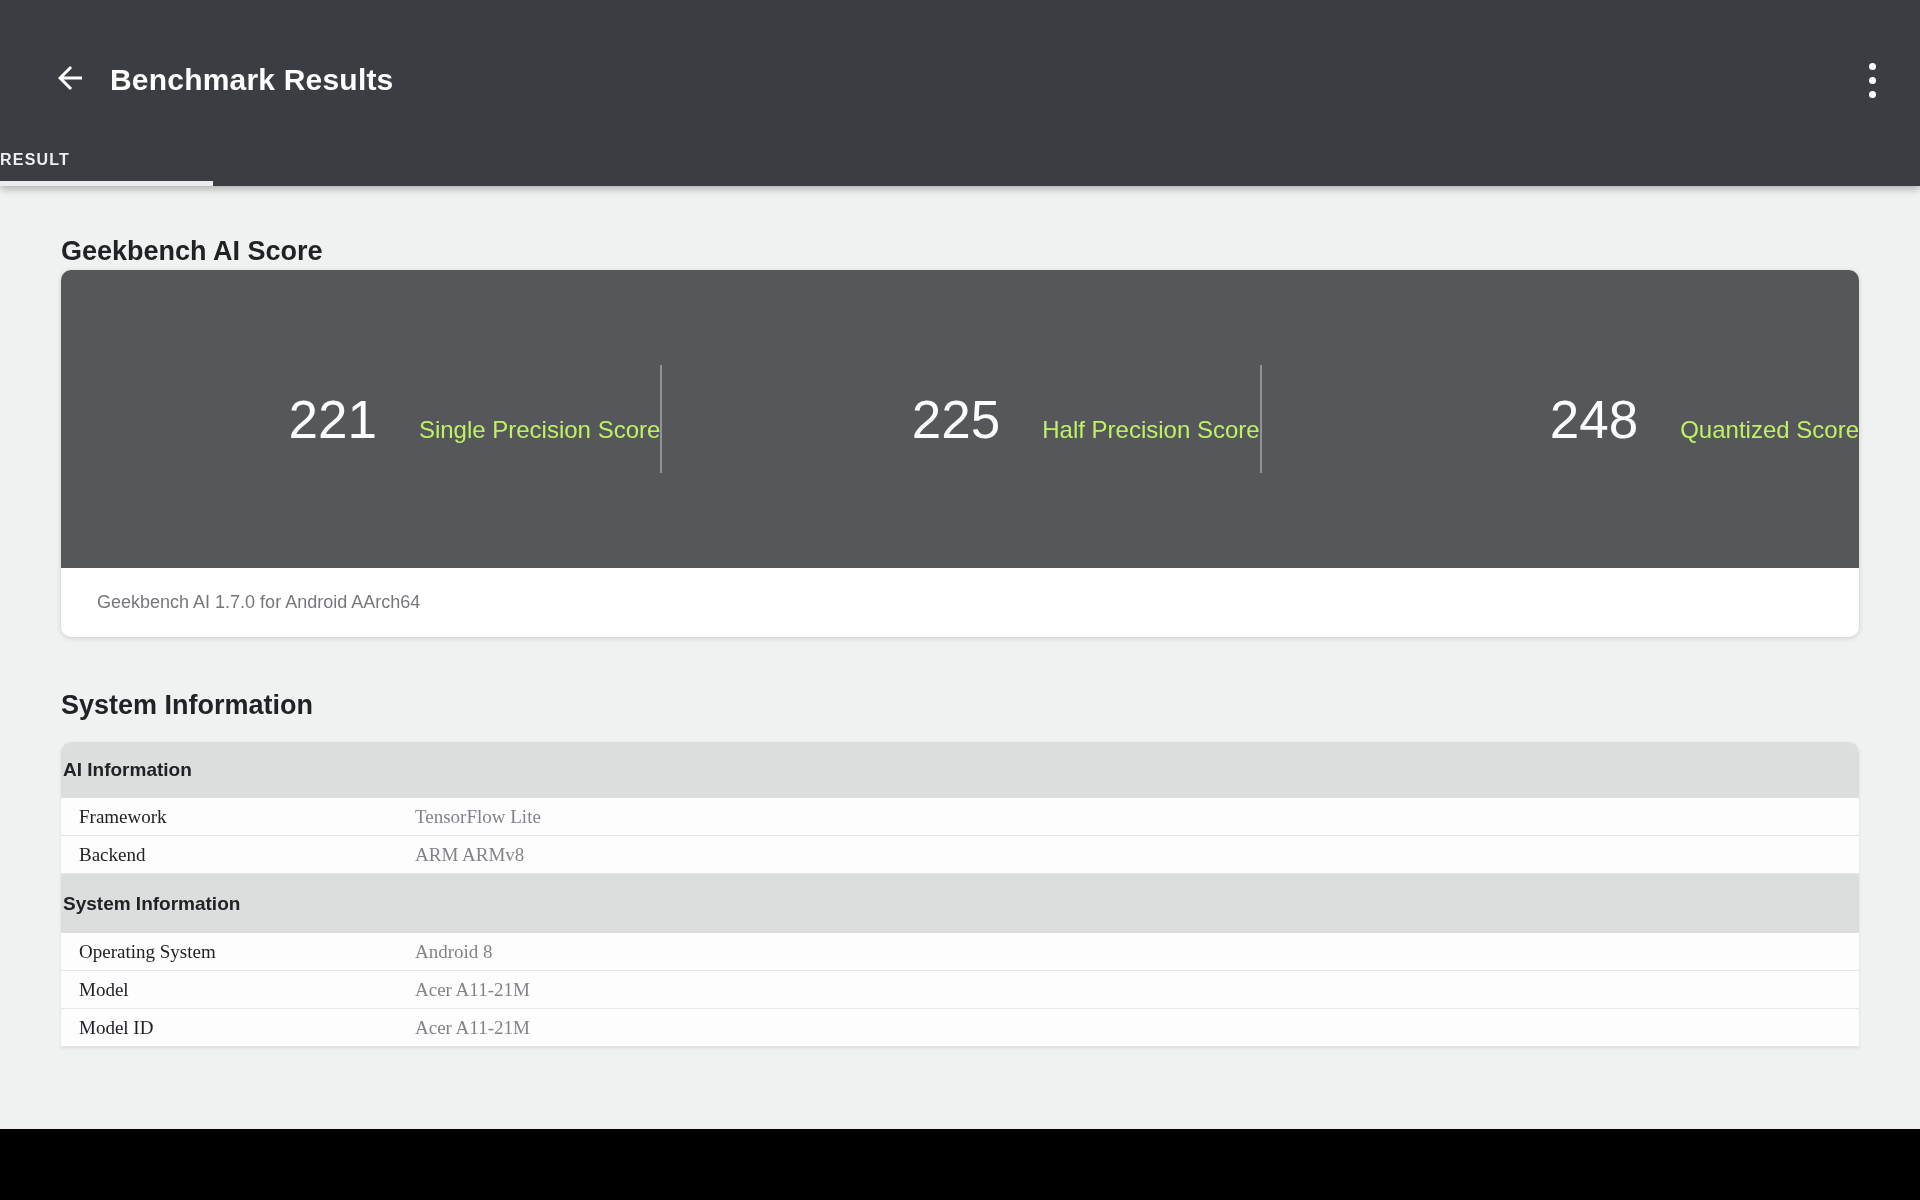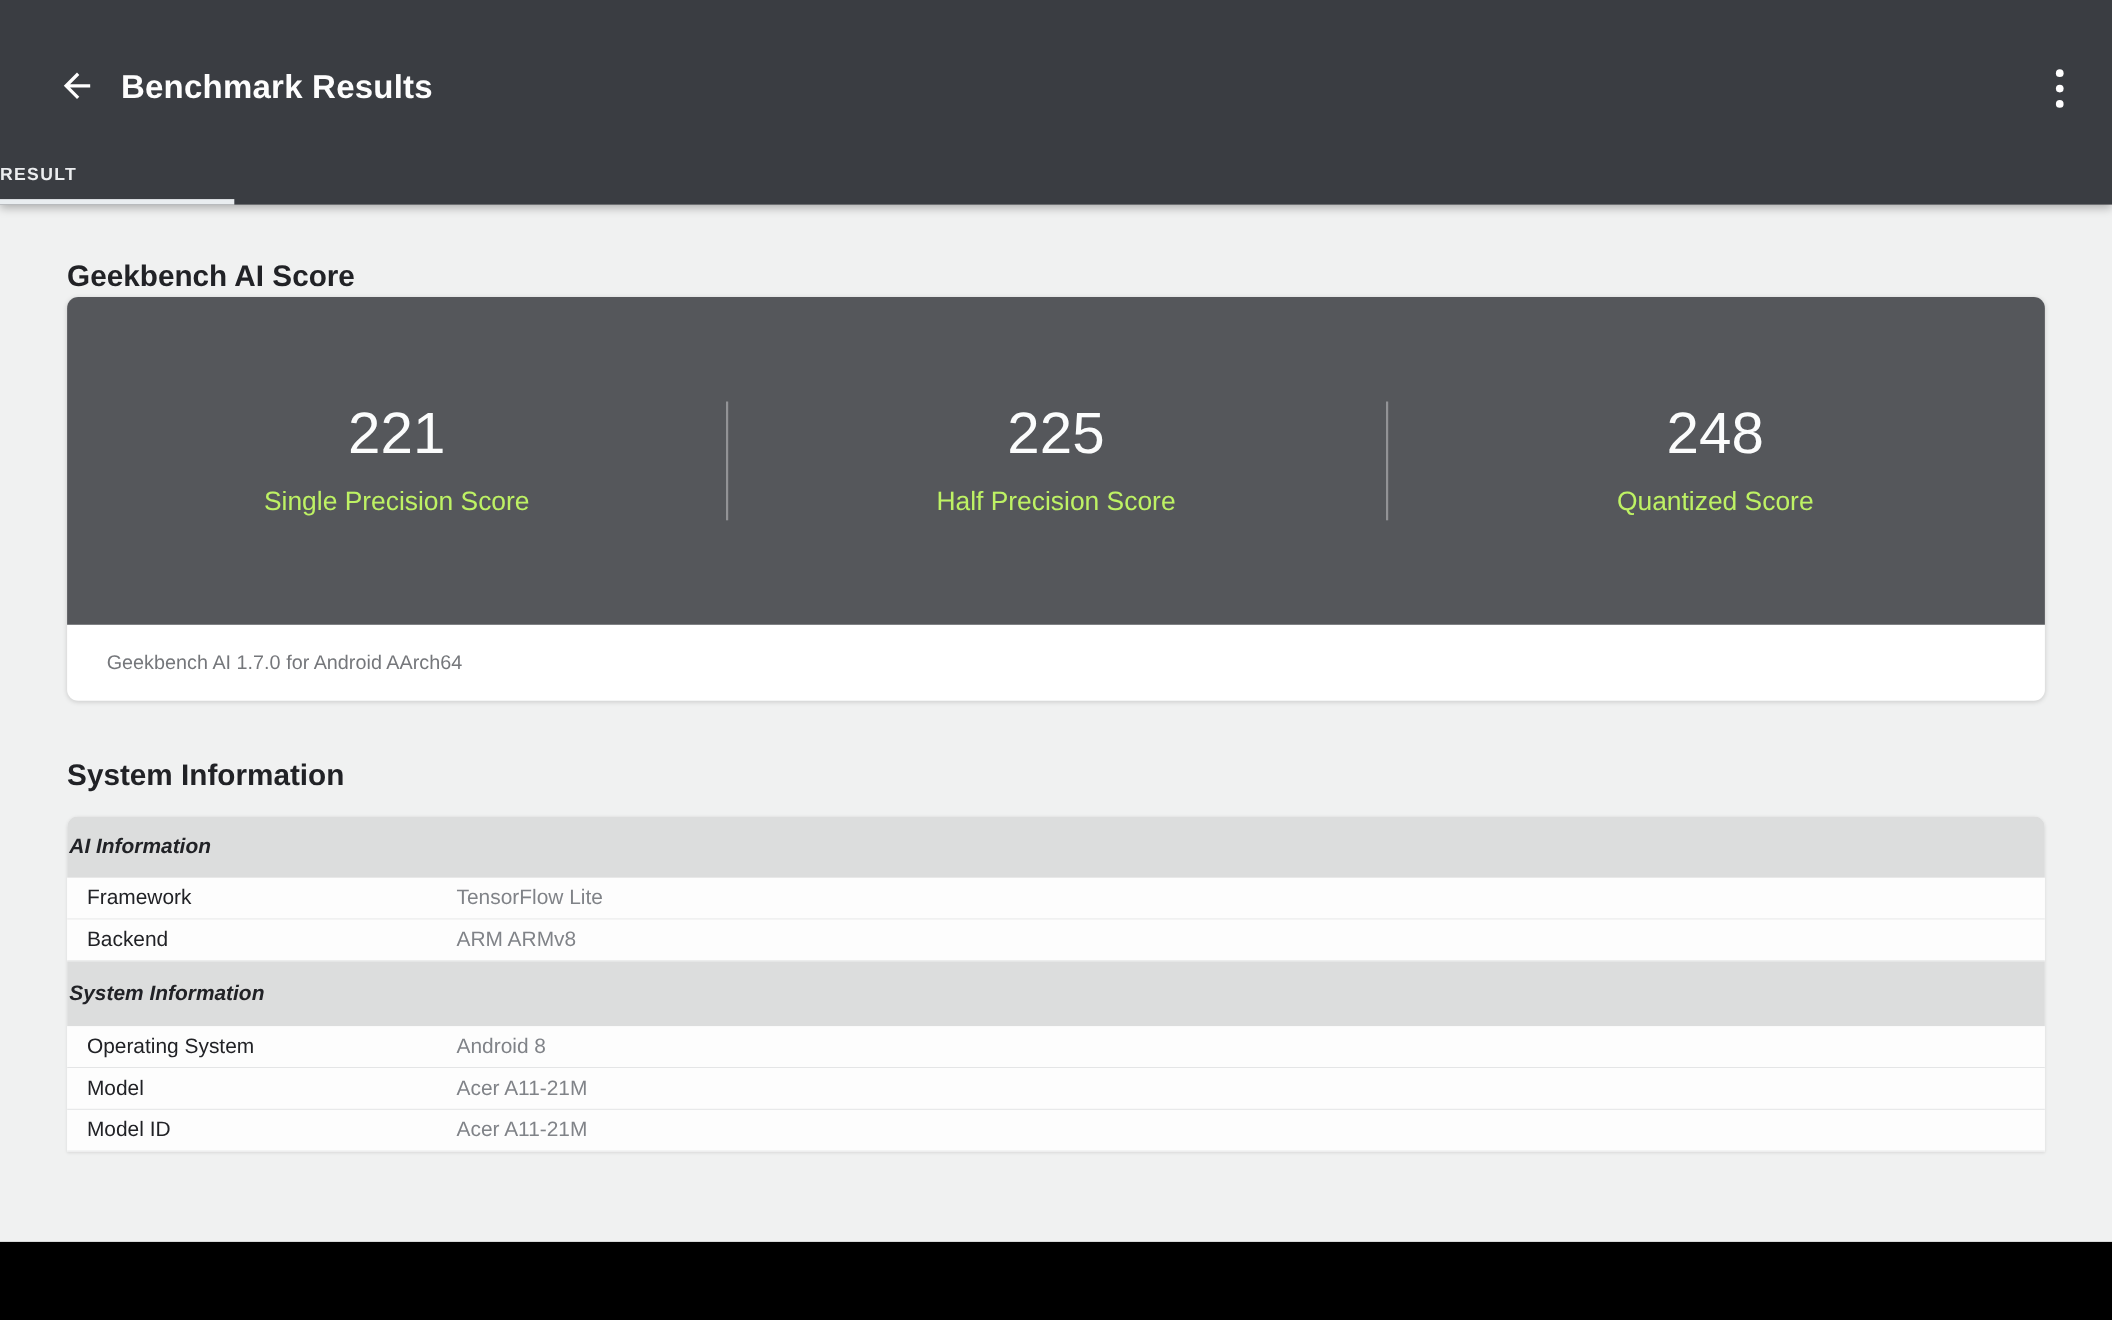--- a/index.html
+++ b/index.html
@@ -48,48 +48,48 @@
 
   
   .score-card {
     position:absolute; top:270px; left:61px; width:1798px; height:367px;
     background:#fff; border-radius:10px; box-shadow:0 1px 5px rgba(0,0,0,.16);
   }
   .score-dark {
     height:298px; background:#55575b; border-radius:10px 10px 0 0; display:flex;
   }
   .score-col {
-    flex:1; position:relative; display:flex; flex-direction:column;
-    align-items:center; justify-content:center;
+    flex:1; position:relative; display:flex; flex-direction:row;
+    align-items:center; justify-content:flex-end;gap:42px;
   }
   .score-col + .score-col::before {
     content:""; position:absolute; left:0; top:50%; transform:translateY(-50%);
     width:2px; height:108px; background:rgba(255,255,255,.36);
   }
   .score-value { color:#fbfcfc; font-size:53px; line-height:1; font-weight:normal; }
   .score-label { margin-top:22px; color:#bef264; font-size:24px; }
   .card-footer {
     height:69px; display:flex; align-items:center; padding-left:36px;
     color:#75777b; font-size:18px;
   }
 
   
   .sys-table {
     position:absolute; top:742px; left:61px; width:1798px;
     background:#fdfdfd; border-radius:10px 10px 0 0; overflow:hidden;
     box-shadow:0 1px 3px rgba(0,0,0,.10);
   }
   .group-header {
     height:56px; background:#dcdddd; display:flex; align-items:center;
-    padding-left:2px; font-size:19px; font-weight:bold; color:#212226;font-style:italic;
+    padding-left:2px; font-size:19px; font-weight:bold; color:#212226;
   }
   .group-header.second { height:59px; }
   .info-row {
     height:38px; display:flex; align-items:center;
-    border-bottom:1px solid #e4e5e6; background:#fdfdfd;
+    border-bottom:1px solid #e4e5e6; background:#fdfdfd;font-family:Liberation Serif, serif;
   }
   .row-label { width:354px; padding-left:18px; font-size:19px; color:#212226; flex:0 0 auto; }
   .row-value { font-size:19px; color:#808388; }
 
   
   .navbar { position:absolute; left:0; bottom:0; width:100%; height:71px; background:#000; z-index:6; }
 </style>
 </head>
 <body>
 

